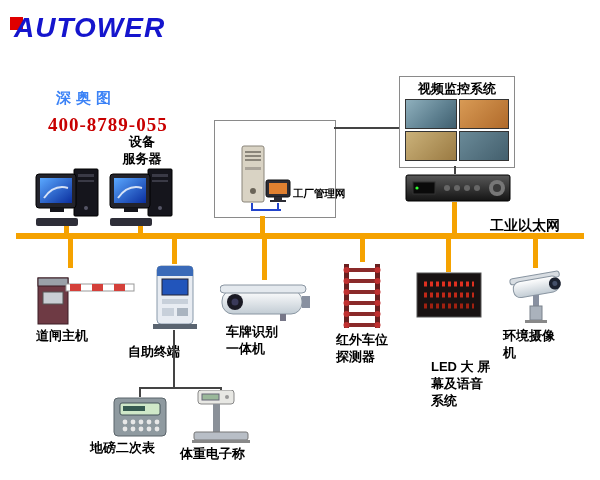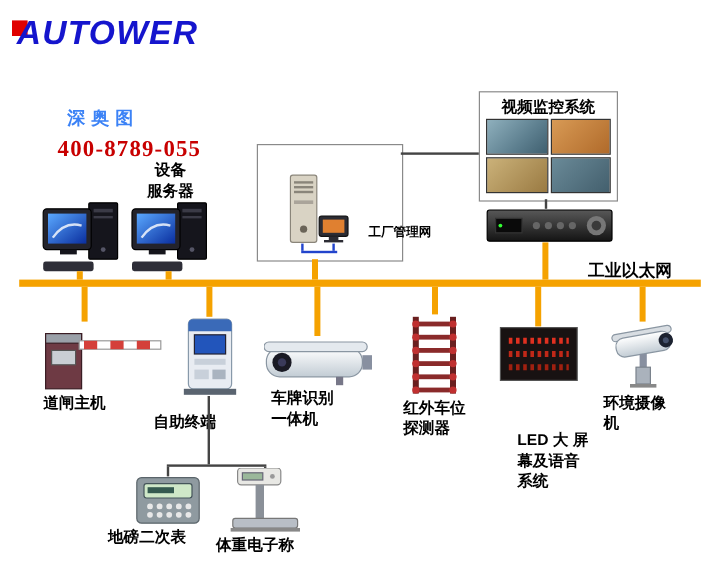--- a/index.html
+++ b/index.html
@@ -115,21 +115,21 @@
       <svg width="26" height="24" viewBox="0 0 26 24">
         <rect x="1" y="1" width="24" height="17" rx="2" fill="#2c2c34" stroke="#111"></rect>
         <rect x="4" y="4" width="18" height="11" fill="#e08030"></rect>
         <rect x="9" y="18" width="8" height="3" fill="#2c2c34"></rect>
         <rect x="5" y="21" width="16" height="2" fill="#2c2c34"></rect>
       </svg>
     </div>
     <div class="lan" style="left:36px;top:88px;width:30px;height:2px;"></div>
     <div class="lan" style="left:36px;top:82px;width:2px;height:6px;"></div>
     <div class="lan" style="left:62px;top:82px;width:2px;height:6px;"></div>
-    <div class="subnet-lbl" style="left:92px;top:66px;">工厂管理网</div>
+    <div class="subnet-lbl" style="left:78px;top:66px;">工厂管理网</div>
   </div>
 
   <div class="sysbox" style="left:399px;top:76px;width:114px;height:90px;">
     <div class="boxtitle">视频监控系统</div>
     <div class="tile t1" style="left:5px;top:22px;width:50px;height:28px;"></div>
     <div class="tile t2" style="left:59px;top:22px;width:48px;height:28px;"></div>
     <div class="tile t3" style="left:5px;top:54px;width:50px;height:28px;"></div>
     <div class="tile t4" style="left:59px;top:54px;width:48px;height:28px;"></div>
   </div>
 

